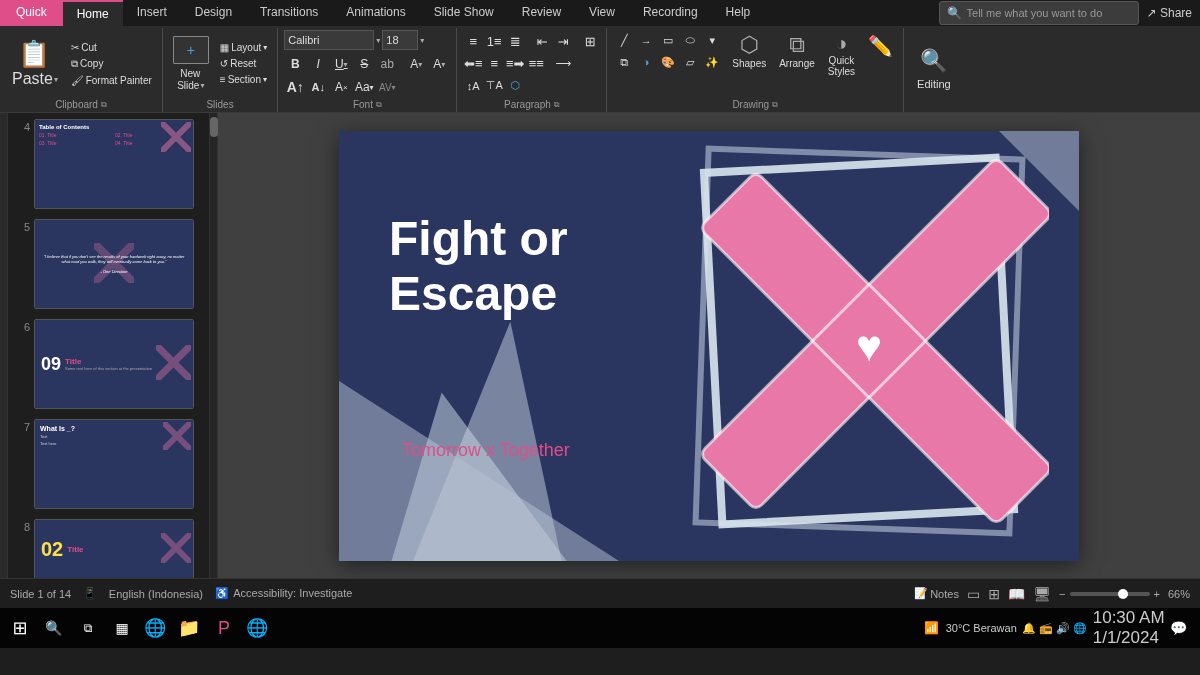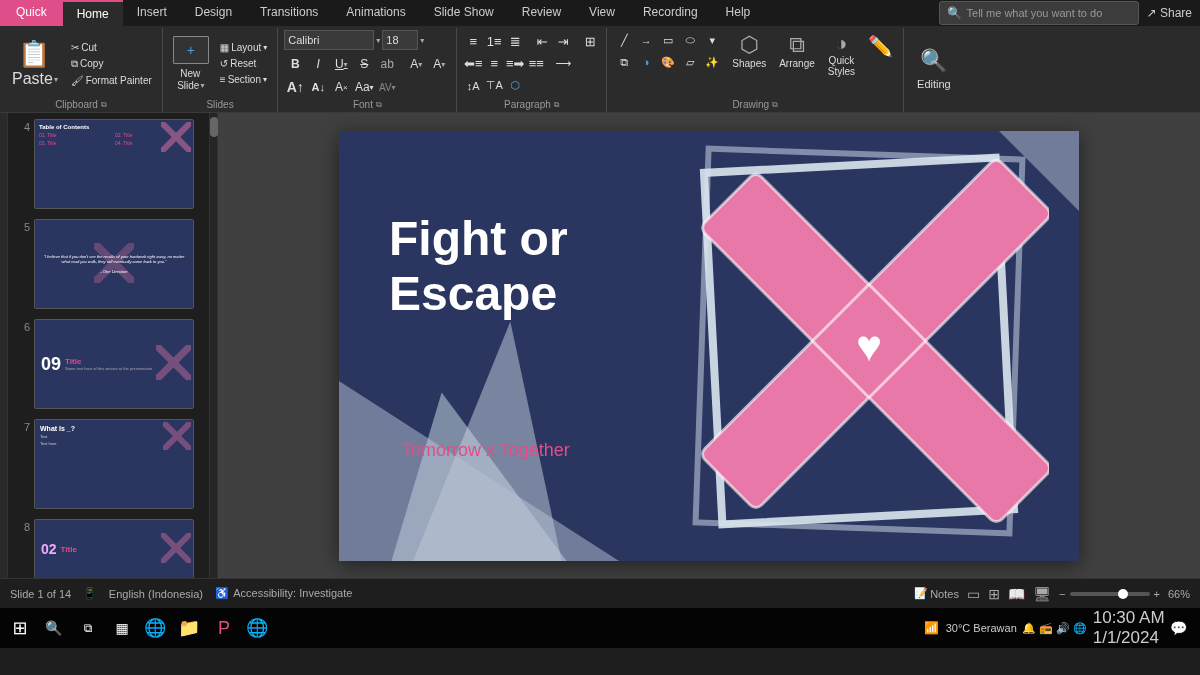--- a/index.html
+++ b/index.html
@@ -381,21 +381,21 @@
             </svg>
           </div>
         </div>
       </div>
     </div>
 
     <div class="slide-item">
       <span class="slide-num">8</span>
       <div class="slide-thumb" style="height:60px;">
         <div class="thumb-inner" style="background:#2a3560; display:flex; align-items:center; padding:6px; gap:4px; position:relative; height:100%;">
-          <span style="color:#f0abfc; font-size:14px; font-weight:bold;">02</span>
+          <span style="color:#fde047; font-size:20px; font-weight:bold;">02</span>
           <div style="color:#e04e8a; font-size:8px; font-weight:bold;">Title</div>
           <div style="position:absolute; right:2px; opacity:0.4;">
             <svg width="30" height="30" viewBox="0 0 30 30">
               <line x1="0" y1="0" x2="30" y2="30" stroke="#e878a8" stroke-width="6"></line>
               <line x1="30" y1="0" x2="0" y2="30" stroke="#e878a8" stroke-width="6"></line>
             </svg>
           </div>
         </div>
       </div>
     </div>

